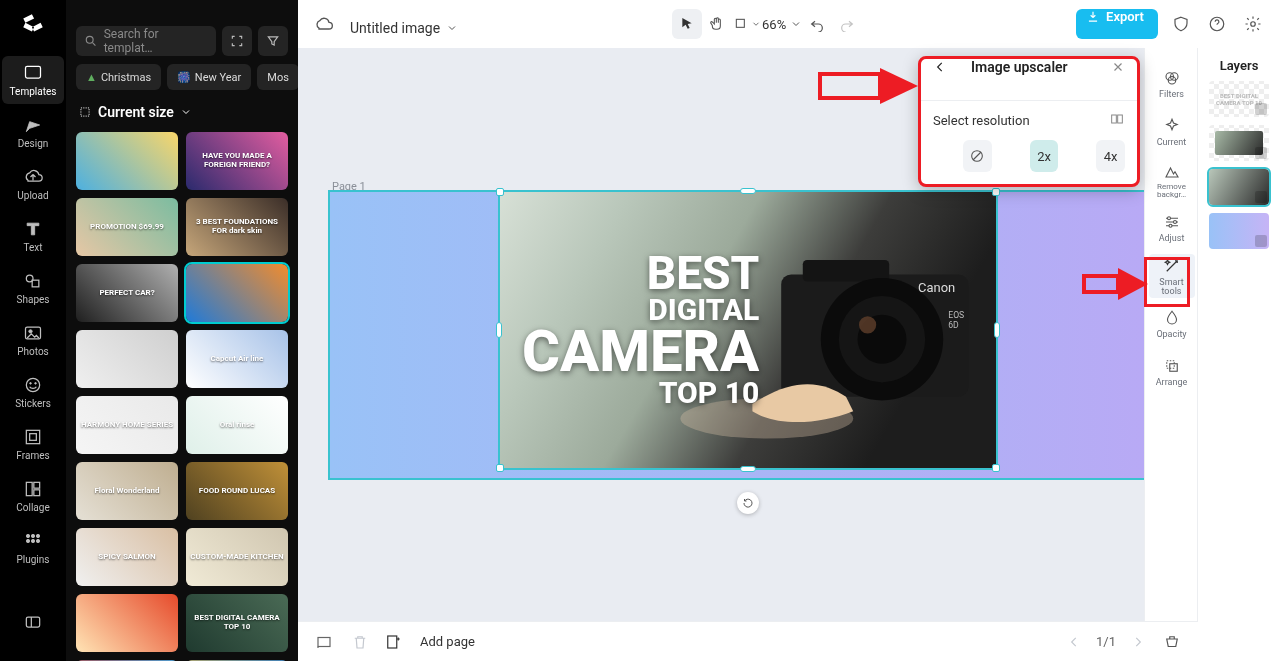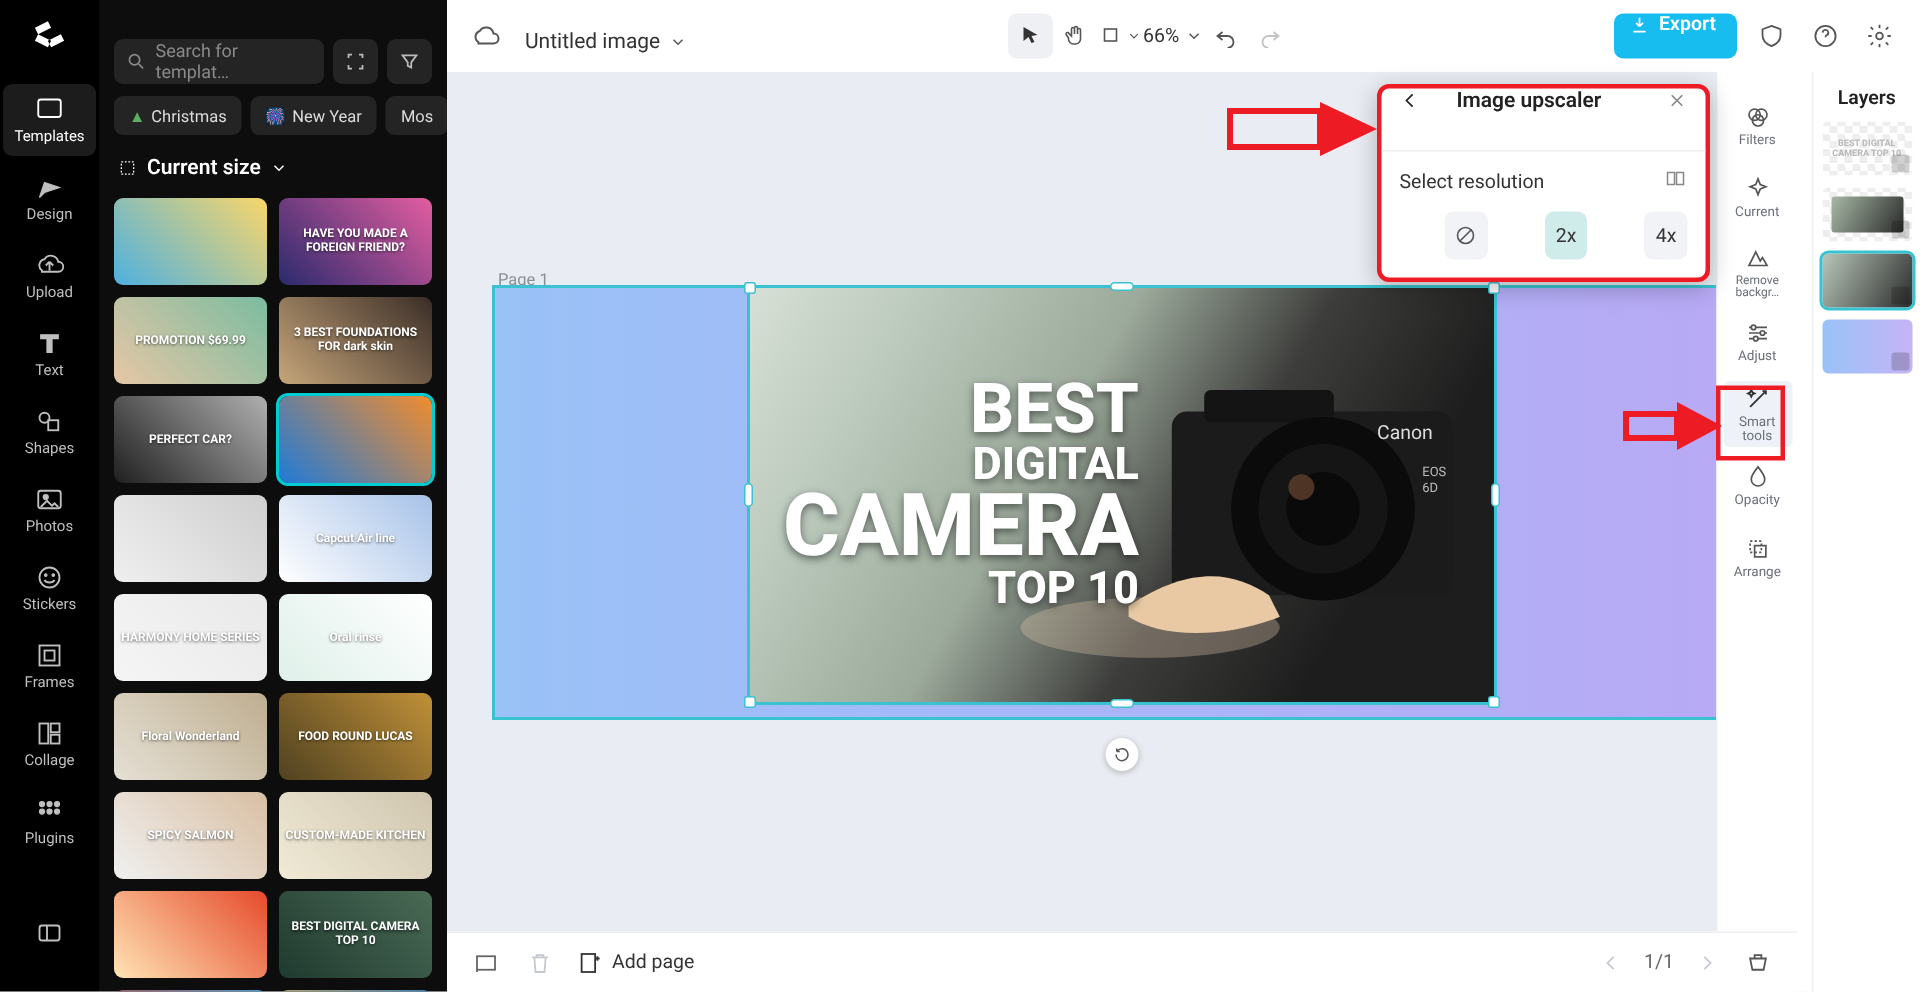--- a/index.html
+++ b/index.html
@@ -58,21 +58,21 @@
 .ctx-btn { width:28px; height:28px; display:flex; align-items:center; justify-content:center; color:#444; border-radius:4px; cursor:pointer;}
 .canvas-icon-br { position:absolute; right:8px; bottom:8px; color:#a0a6b0; cursor:pointer;}
 
 
 .toolstrip { position: absolute; right: 82px; top: 48px; width: 54px; bottom: 40px; background:#fff; border-left:1px solid #eceef1; display:flex; flex-direction:column; align-items:center; padding-top:14px; gap:4px;}
 .ts-item { width:46px; height:44px; display:flex; flex-direction:column; align-items:center; justify-content:center; font-size:9px; color:#6a6f78; border-radius:4px; cursor:pointer; text-align:center; line-height:1;}
 .ts-item.active { background:#eef2f8; }
 .ts-item .ic{width:18px;height:18px;display:flex;align-items:center;justify-content:center;margin-bottom:3px;}
 
 
-.layers { position:absolute; right:0; top:48px; width:72px; bottom:0; border-left:1px solid #eceef1; background:#fff; display:flex; flex-direction:column; align-items:center; padding:10px 8px;}
+.layers { position:absolute; right:0; top:48px; width:83px; bottom:0; border-left:1px solid #eceef1; background:#fff; display:flex; flex-direction:column; align-items:center; padding:10px 8px;}
 .layers-title { font-size:13px; font-weight:600; color:#222; margin-bottom:8px;}
 .layer-thumb { width:60px; height:36px; border-radius:4px; margin-bottom:8px; position:relative; cursor:pointer; background:#f0f0f0;}
 .layer-thumb.sel { outline:2px solid #39c2cf; }
 .layer-thumb .mini { position:absolute; right:2px; bottom:2px; width:12px; height:12px; background:rgba(0,0,0,.18); border-radius:2px; display:flex; align-items:center; justify-content:center;}
 
 
 .upscaler { position:absolute; left:918px; top:56px; width:222px; background:#fff; border-radius:8px; box-shadow:0 4px 16px rgba(0,0,0,.25); border:3px solid #ed1c24; padding-bottom:12px;}
 .upscaler-head { height:42px; display:flex; align-items:flex-start; padding:0 12px; border-bottom:1px solid #eceef1;gap:16px;}
 .upscaler-head .back{width:16px;height:16px;margin-right:6px;color:#222;cursor:pointer;}
 .upscaler-head .title{font-size:14px;font-weight:600;color:#222;}
@@ -80,21 +80,21 @@
 .upscaler-body { padding:10px 12px 0 12px;}
 .upscaler-body .row1{display:flex;align-items:center;justify-content:space-between;font-size:13px;color:#333;margin-bottom:10px;}
 .reso-row { display:flex; gap:8px;}
 .reso-btn { flex:1; height:32px; background:#f1f3f6; border-radius:6px; display:flex; align-items:center; justify-content:center; font-size:13px; color:#333; cursor:pointer;margin-left:30px;}
 .reso-btn.sel { background:#cfeceb; }
 
 
 .bottombar { position:absolute; left:298px; right:82px; bottom:0; height:40px; background:#fff; border-top:1px solid #eceef1; display:flex; align-items:center; padding:0 14px; gap:12px;}
 .bb-btn { width:24px;height:24px;display:flex;align-items:center;justify-content:center;color:#666;cursor:pointer;}
 .bb-btn.dis { color:#c4c8cf; cursor:default;}
-.bb-addpage{display:flex;align-items:center;gap:6px;font-size:13px;color:#333;cursor:pointer;justify-content:flex-end;}
+.bb-addpage{display:flex;align-items:center;gap:18px;font-size:13px;color:#333;cursor:pointer;justify-content:flex-end;}
 .bb-right{margin-left:auto;display:flex;align-items:center;gap:10px;font-size:13px;color:#666;}
 
 
 .arrow { position:absolute; color:#ed1c24; pointer-events:none;}
 .red-box-tool { position:absolute; border:3px solid #ed1c24; pointer-events:none; }
 
 
 .bg1{background:linear-gradient(45deg,#4db0e0,#f9d66a);} .bg2{background:linear-gradient(45deg,#2a2a6d,#e35da0);padding-left:20px;}
 .bg3{background:linear-gradient(45deg,#e6c7a5,#7bbca0);} .bg4{background:linear-gradient(45deg,#c6a67a,#3b2e28);text-decoration:underline;}
 .bg5{background:linear-gradient(45deg,#1f1f1f,#b0b0b0);} .bg6{background:linear-gradient(45deg,#1f7ad9,#f28c2d);}

